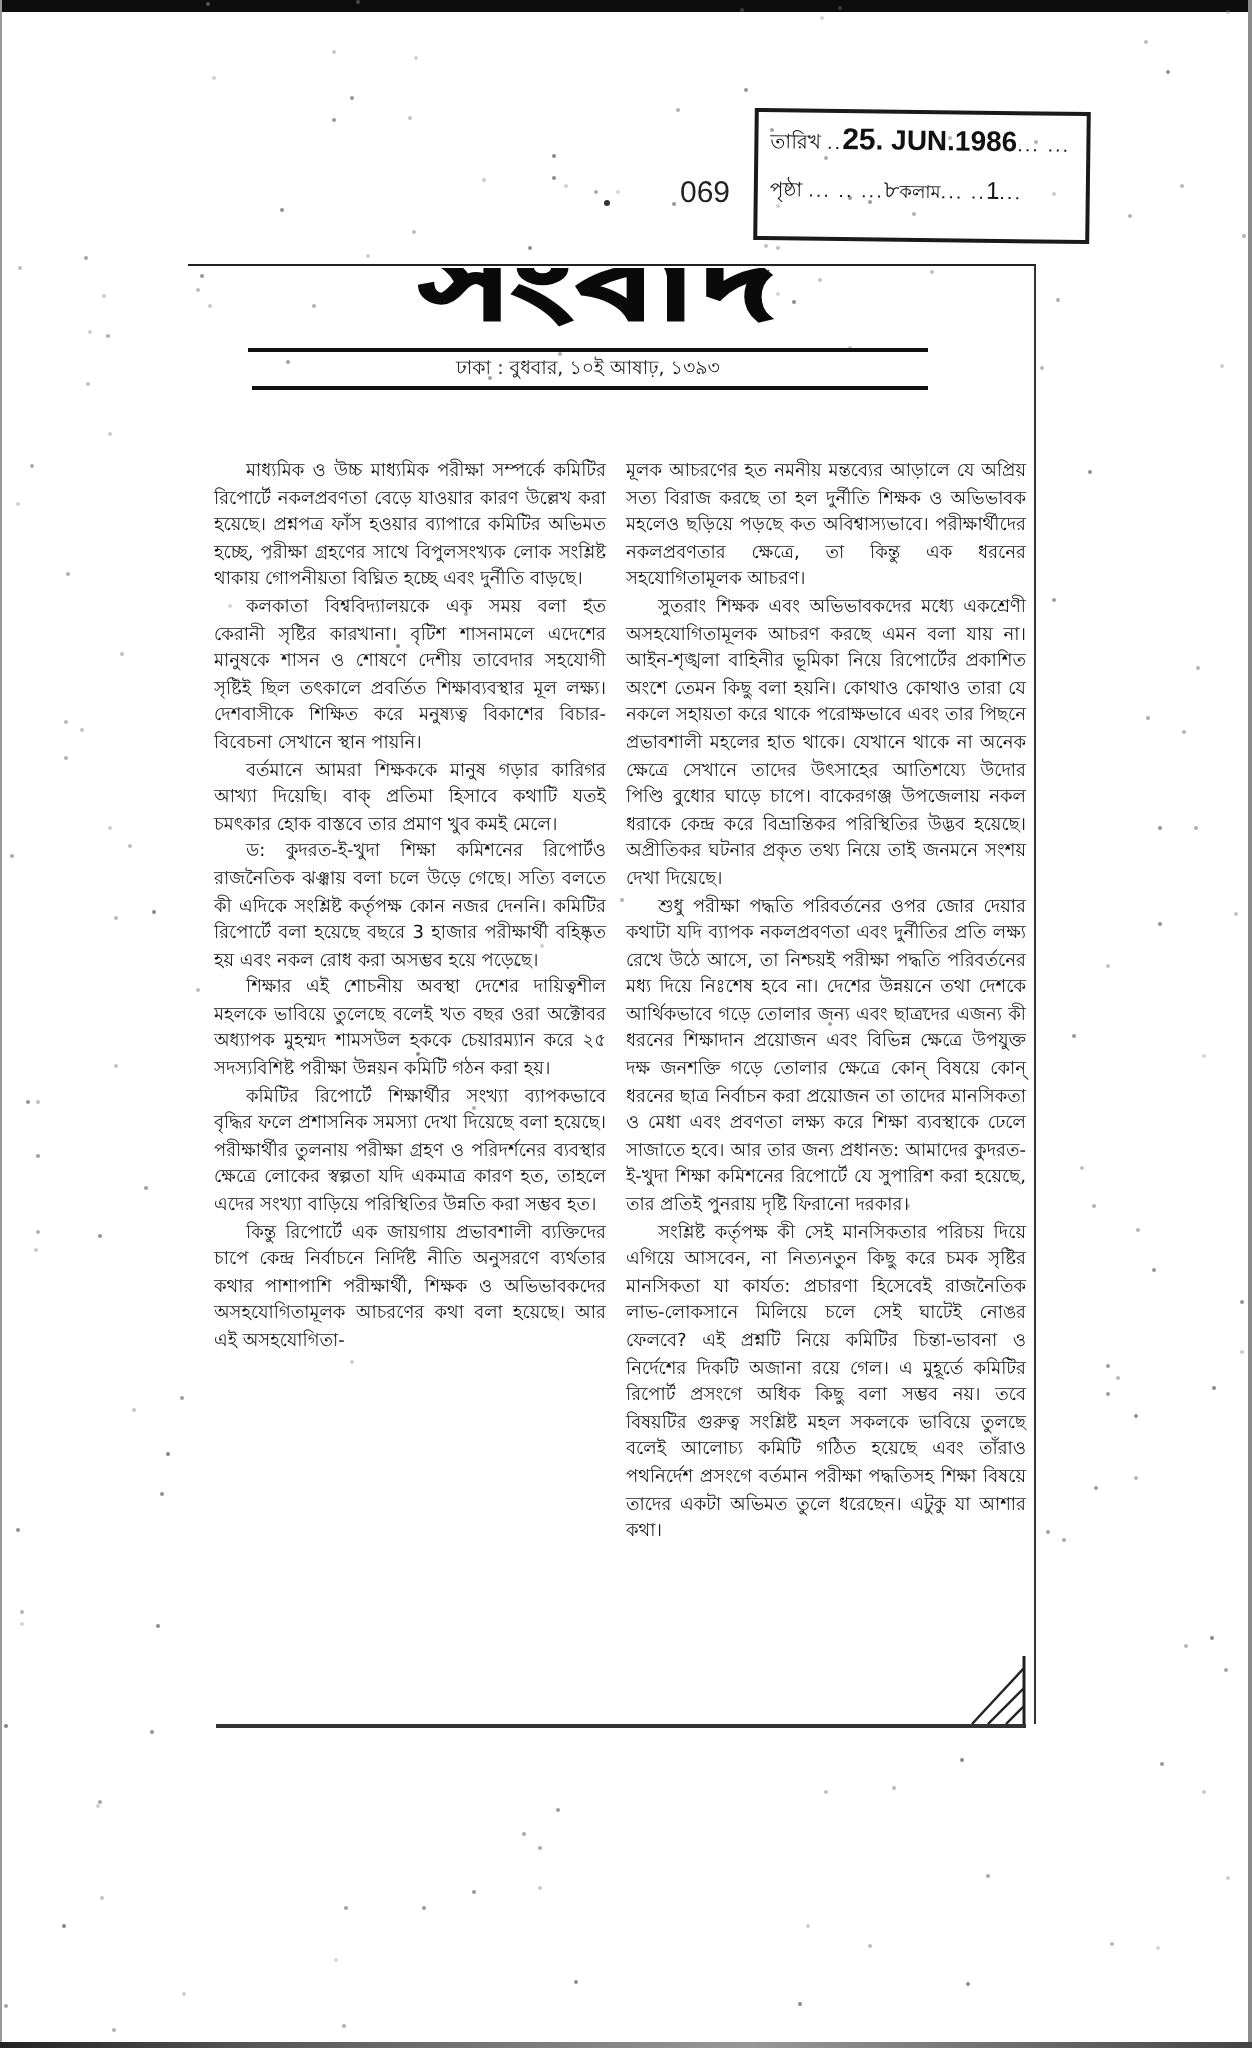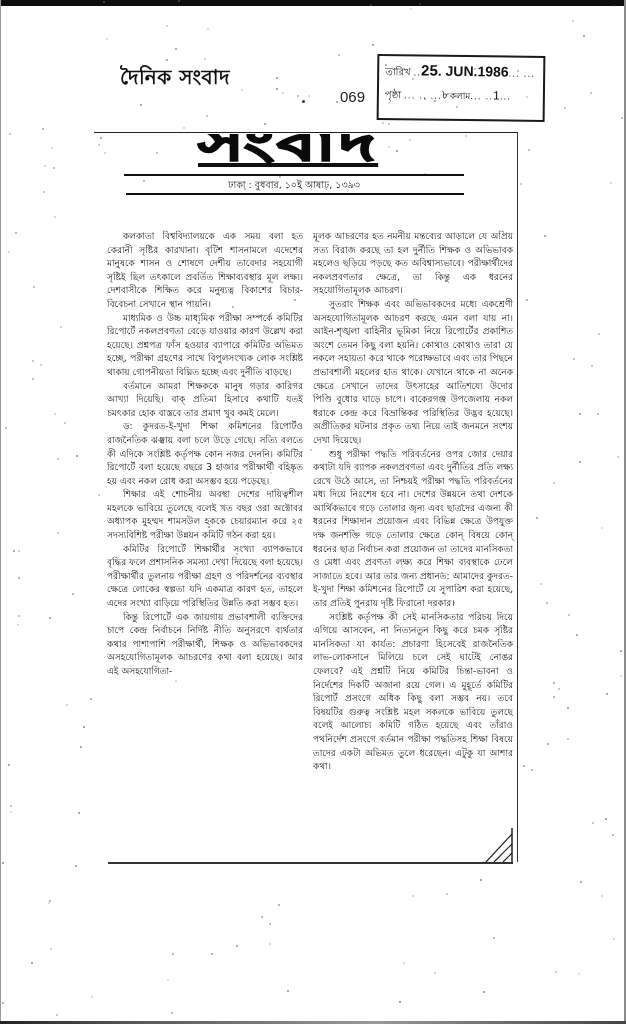--- a/index.html
+++ b/index.html
@@ -109,27 +109,26 @@
     position: absolute;
     left: 94px; top: 132px;
     width: 424px; height: 730px;
     border-top: 1.5px solid #222;
     border-right: 1.5px solid #333;
     box-sizing: border-box;
   }
 
   .masthead {
     position: absolute;
-    left: 148px; top: 134px;
+    left: 160px; top: 134px;
     width: 280px; height: 36px;
     display: flex;
     align-items: center;
     justify-content: center;
     overflow: hidden;
-    text-decoration: underline;
   }
   .masthead-text {
     font-family: "DejaVu Sans", sans-serif;
     font-weight: bold;
     font-size: 48px;
     line-height: 36px;
     color: #0a0a0a;
     letter-spacing: 2px;
     transform: scaleX(1.45) translateY(-9px);
     -webkit-text-stroke: 2px #0a0a0a;
@@ -369,21 +368,20 @@
       <div class="speck" style="left: 573px; top: 358px; opacity: 0.61;"></div>
       <div class="speck" style="left: 140px; top: 104px; opacity: 0.82;"></div>
       <div class="speck" style="left: 208px; top: 526px; opacity: 0.88;"></div>
       <div class="speck" style="left: 5px; top: 427px; opacity: 0.63;"></div>
       <div class="speck" style="left: 156px; top: 152px; opacity: 0.59;"></div>
       <div class="speck" style="left: 403px; top: 962px; opacity: 0.35;"></div>
       <div class="speck" style="left: 17px; top: 624px; opacity: 0.38;"></div>
       <div class="speck" style="left: 461px; top: 504px; opacity: 0.83;"></div>
     </div>
 
-  <div class="paper-name">দৈনিক সংবাদ</div>
   <div class="ref-dot"></div>
   <div class="ref-number">069</div>
 
   <div class="stamp">
     <div class="stamp-row">
       <span class="stamp-label">তারিখ</span>
       <span class="stamp-dots">..</span>
       <span class="stamp-date">
         <span class="day">25</span>.
         <span>JUN.1986</span>
@@ -405,22 +403,22 @@
 
   <div class="masthead">
     <span class="masthead-text">সংবাদ</span>
   </div>
   <div class="rule rule-1"></div>
   <div class="dateline">ঢাকা : বুধবার, ১০ই আষাঢ়, ১৩৯৩</div>
   <div class="rule rule-2"></div>
 
 
   <div class="col col-left">
+    <p>মাধ্যমিক ও উচ্চ মাধ্যমিক পরীক্ষা সম্পর্কে কমিটির রিপোর্টে নকলপ্রবণতা বেড়ে যাওয়ার কারণ উল্লেখ করা হয়েছে। প্রশ্নপত্র ফাঁস হওয়ার ব্যাপারে কমিটির অভিমত হচ্ছে, পরীক্ষা গ্রহণের সাথে বিপুলসংখ্যক লোক সংশ্লিষ্ট থাকায় গোপনীয়তা বিঘ্নিত হচ্ছে এবং দুর্নীতি বাড়ছে।</p>
     <p>কলকাতা বিশ্ববিদ্যালয়কে এক সময় বলা হত কেরানী সৃষ্টির কারখানা। বৃটিশ শাসনামলে এদেশের মানুষকে শাসন ও শোষণে দেশীয় তাবেদার সহযোগী সৃষ্টিই ছিল তৎকালে প্রবর্তিত শিক্ষাব্যবস্থার মূল লক্ষ্য। দেশবাসীকে শিক্ষিত করে মনুষ্যত্ব বিকাশের বিচার-বিবেচনা সেখানে স্থান পায়নি।</p>
-    <p>মাধ্যমিক ও উচ্চ মাধ্যমিক পরীক্ষা সম্পর্কে কমিটির রিপোর্টে নকলপ্রবণতা বেড়ে যাওয়ার কারণ উল্লেখ করা হয়েছে। প্রশ্নপত্র ফাঁস হওয়ার ব্যাপারে কমিটির অভিমত হচ্ছে, পরীক্ষা গ্রহণের সাথে বিপুলসংখ্যক লোক সংশ্লিষ্ট থাকায় গোপনীয়তা বিঘ্নিত হচ্ছে এবং দুর্নীতি বাড়ছে।</p>
     <p>বর্তমানে আমরা শিক্ষককে মানুষ গড়ার কারিগর আখ্যা দিয়েছি। বাক্ প্রতিমা হিসাবে কথাটি যতই চমৎকার হোক বাস্তবে তার প্রমাণ খুব কমই মেলে।</p>
     <p>ড: কুদরত-ই-খুদা শিক্ষা কমিশনের রিপোর্টও রাজনৈতিক ঝঞ্ঝায় বলা চলে উড়ে গেছে। সত্যি বলতে কী এদিকে সংশ্লিষ্ট কর্তৃপক্ষ কোন নজর দেননি। কমিটির রিপোর্টে বলা হয়েছে বছরে 3 হাজার পরীক্ষার্থী বহিষ্কৃত হয় এবং নকল রোধ করা অসম্ভব হয়ে পড়েছে।</p>
     <p>শিক্ষার এই শোচনীয় অবস্থা দেশের দায়িত্বশীল মহলকে ভাবিয়ে তুলেছে বলেই খত বছর ওরা অক্টোবর অধ্যাপক মুহম্মদ শামসউল হককে চেয়ারম্যান করে ২৫ সদস্যবিশিষ্ট পরীক্ষা উন্নয়ন কমিটি গঠন করা হয়।</p>
     <p>কমিটির রিপোর্টে শিক্ষার্থীর সংখ্যা ব্যাপকভাবে বৃদ্ধির ফলে প্রশাসনিক সমস্যা দেখা দিয়েছে বলা হয়েছে। পরীক্ষার্থীর তুলনায় পরীক্ষা গ্রহণ ও পরিদর্শনের ব্যবস্থার ক্ষেত্রে লোকের স্বল্পতা যদি একমাত্র কারণ হত, তাহলে এদের সংখ্যা বাড়িয়ে পরিস্থিতির উন্নতি করা সম্ভব হত।</p>
     <p>কিন্তু রিপোর্টে এক জায়গায় প্রভাবশালী ব্যক্তিদের চাপে কেন্দ্র নির্বাচনে নির্দিষ্ট নীতি অনুসরণে ব্যর্থতার কথার পাশাপাশি পরীক্ষার্থী, শিক্ষক ও অভিভাবকদের অসহযোগিতামূলক আচরণের কথা বলা হয়েছে। আর এই অসহযোগিতা-</p>
   </div>
 
   <div class="col col-right">
     <p class="noindent">মূলক আচরণের হত নমনীয় মন্তব্যের আড়ালে যে অপ্রিয় সত্য বিরাজ করছে তা হল দুর্নীতি শিক্ষক ও অভিভাবক মহলেও ছড়িয়ে পড়ছে কত অবিশ্বাস্যভাবে। পরীক্ষার্থীদের নকলপ্রবণতার ক্ষেত্রে, তা কিন্তু এক ধরনের সহযোগিতামূলক আচরণ।</p>
     <p>সুতরাং শিক্ষক এবং অভিভাবকদের মধ্যে একশ্রেণী অসহযোগিতামূলক আচরণ করছে এমন বলা যায় না। আইন-শৃঙ্খলা বাহিনীর ভূমিকা নিয়ে রিপোর্টের প্রকাশিত অংশে তেমন কিছু বলা হয়নি। কোথাও কোথাও তারা যে নকলে সহায়তা করে থাকে পরোক্ষভাবে এবং তার পিছনে প্রভাবশালী মহলের হাত থাকে। যেখানে থাকে না অনেক ক্ষেত্রে সেখানে তাদের উৎসাহের আতিশয্যে উদোর পিণ্ডি বুধোর ঘাড়ে চাপে। বাকেরগঞ্জ উপজেলায় নকল ধরাকে কেন্দ্র করে বিভ্রান্তিকর পরিস্থিতির উদ্ভব হয়েছে। অপ্রীতিকর ঘটনার প্রকৃত তথ্য নিয়ে তাই জনমনে সংশয় দেখা দিয়েছে।</p>

